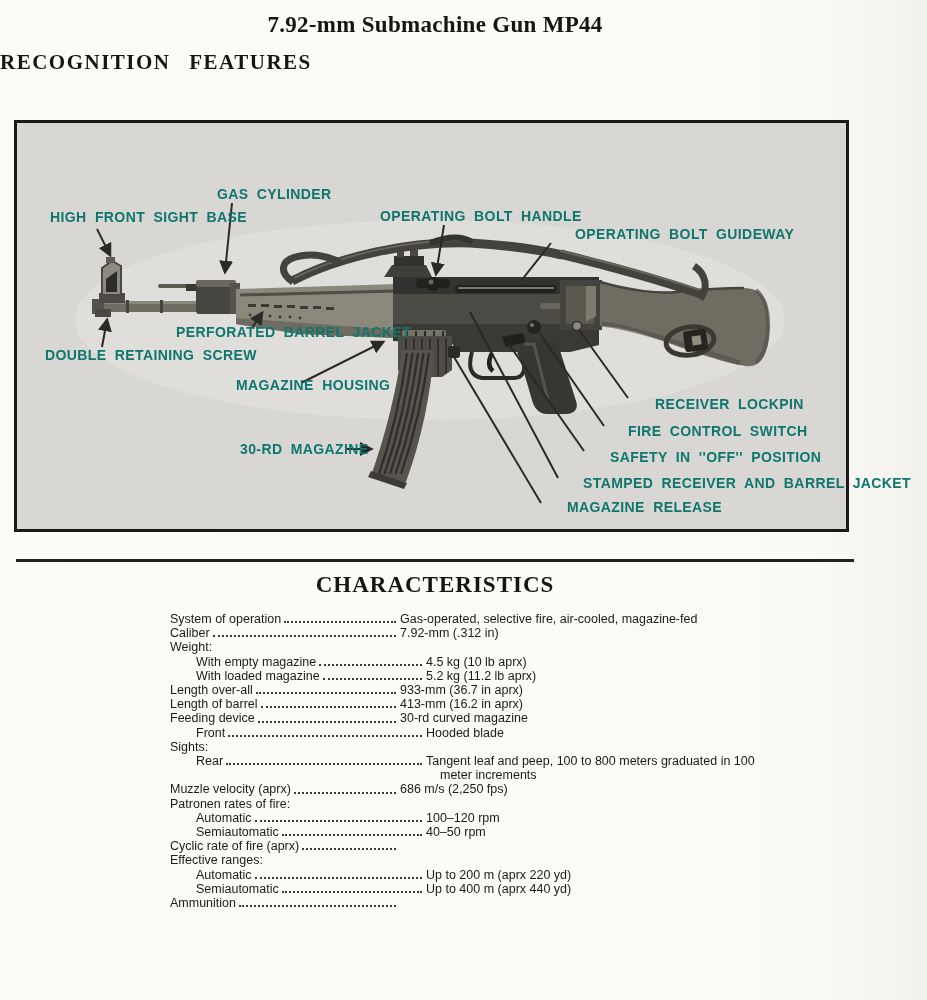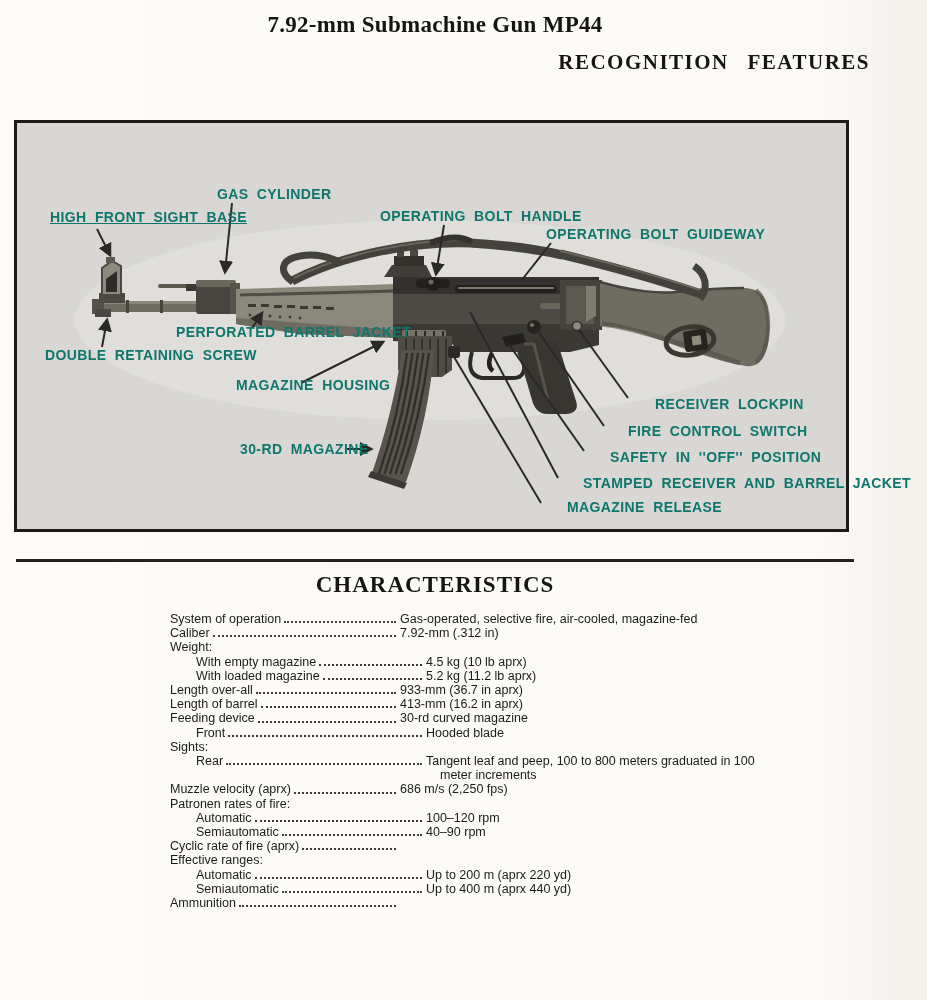--- a/index.html
+++ b/index.html
@@ -7,21 +7,21 @@
     position:relative;width:927px;height:1000px;overflow:hidden;
     background:linear-gradient(90deg,#fcfbf8 0%,#fbfaf7 88%,#f2f0ea 100%);
     font-family:"Liberation Sans",sans-serif;color:#1c1b18;
   }
   .main-title{
     position:absolute;left:0;top:12px;width:870px;text-align:center;
     font-family:"Liberation Serif",serif;font-weight:bold;font-size:23px;
     letter-spacing:.3px;color:#161511;
   }
   .sub-title{
-    position:absolute;left:0;top:50px;width:870px;text-align:right;
+    position:absolute;left:0;top:50px;width:870px;text-align:left;
     font-family:"Liberation Serif",serif;font-weight:bold;font-size:21px;
     letter-spacing:1.5px;word-spacing:12px;color:#161511;
   }
   .diagram-box{
     position:absolute;left:14px;top:120px;width:829px;height:406px;
     border:3px solid #1b1a18;background:#d8d7d3;
   }
   .diagram-box svg{position:absolute;left:0;top:0;}
   .dlabel{
     position:absolute;font-weight:700;font-size:14px;line-height:12px;
@@ -202,24 +202,24 @@
         <path d="M301,383 L383,342" marker-end="url(#arr)"></path>
         <path d="M347,449 L371,449" marker-end="url(#arr)"></path>
         <path d="M628,398 L579,330"></path>
         <path d="M604,426 L538,331"></path>
         <path d="M584,451 L508,343"></path>
         <path d="M558,478 L470,312"></path>
         <path d="M541,503 L454,357"></path>
       </g>
     </svg>
     <div id="diagram-labels">
-        <div class="dlabel" style="left: 13px; top: 88px; text-decoration: underline;">HIGH FRONT SIGHT BASE</div>
+        <div class="dlabel" style="left: 13px; top: 88px;">HIGH FRONT SIGHT BASE</div>
         <div class="dlabel" style="left: 180px; top: 65px;">GAS CYLINDER</div>
         <div class="dlabel" style="left: 343px; top: 87px;">OPERATING BOLT HANDLE</div>
-        <div class="dlabel" style="left: 509px; top: 105px; text-align: right;">OPERATING BOLT GUIDEWAY</div>
+        <div class="dlabel" style="left: 538px; top: 105px; text-align: right;">OPERATING BOLT GUIDEWAY</div>
         <div class="dlabel" style="left: 139px; top: 203px;">PERFORATED BARREL JACKET</div>
         <div class="dlabel" style="left: 8px; top: 226px;">DOUBLE RETAINING SCREW</div>
         <div class="dlabel" style="left: 199px; top: 256px;">MAGAZINE HOUSING</div>
         <div class="dlabel" style="left: 203px; top: 320px;">30-RD MAGAZINE</div>
         <div class="dlabel" style="left: 618px; top: 275px;">RECEIVER LOCKPIN</div>
         <div class="dlabel" style="left: 591px; top: 302px;">FIRE CONTROL SWITCH</div>
         <div class="dlabel" style="left: 573px; top: 328px;">SAFETY IN ''OFF'' POSITION</div>
         <div class="dlabel" style="left: 546px; top: 354px;">STAMPED RECEIVER AND BARREL JACKET</div>
         <div class="dlabel" style="left: 530px; top: 378px;">MAGAZINE RELEASE</div>
       </div>
@@ -320,21 +320,21 @@
           <span class="clbl">Automatic</span>
           <span class="dots"></span>
         </div>
         <span class="val">100–120 rpm</span>
       </div>
       <div class="crow">
         <div class="lead ind">
           <span class="clbl">Semiautomatic</span>
           <span class="dots"></span>
         </div>
-        <span class="val">40–90 rpm</span>
+        <span class="val">40–50 rpm</span>
       </div>
       <div class="crow">
         <div class="lead">
           <span class="clbl">Cyclic rate of fire (aprx)</span>
           <span class="dots"></span>
         </div>
       </div>
       <div class="crow">
         <div class="lead">
           <span class="clbl">Effective ranges:</span>

